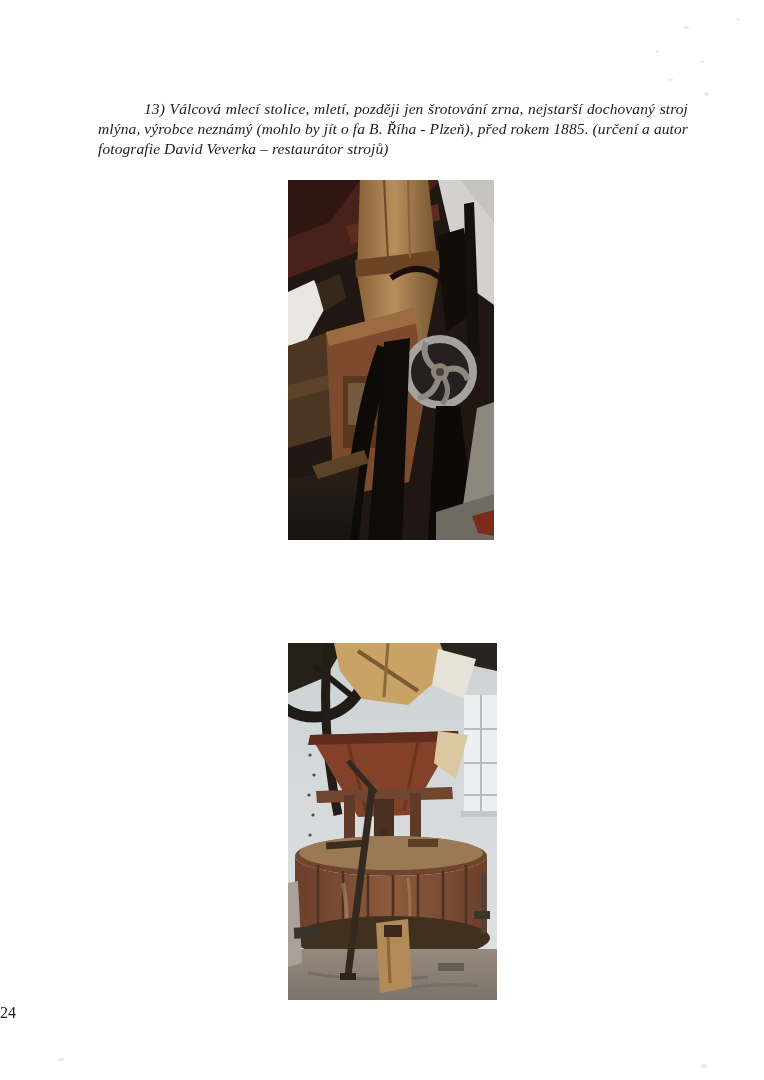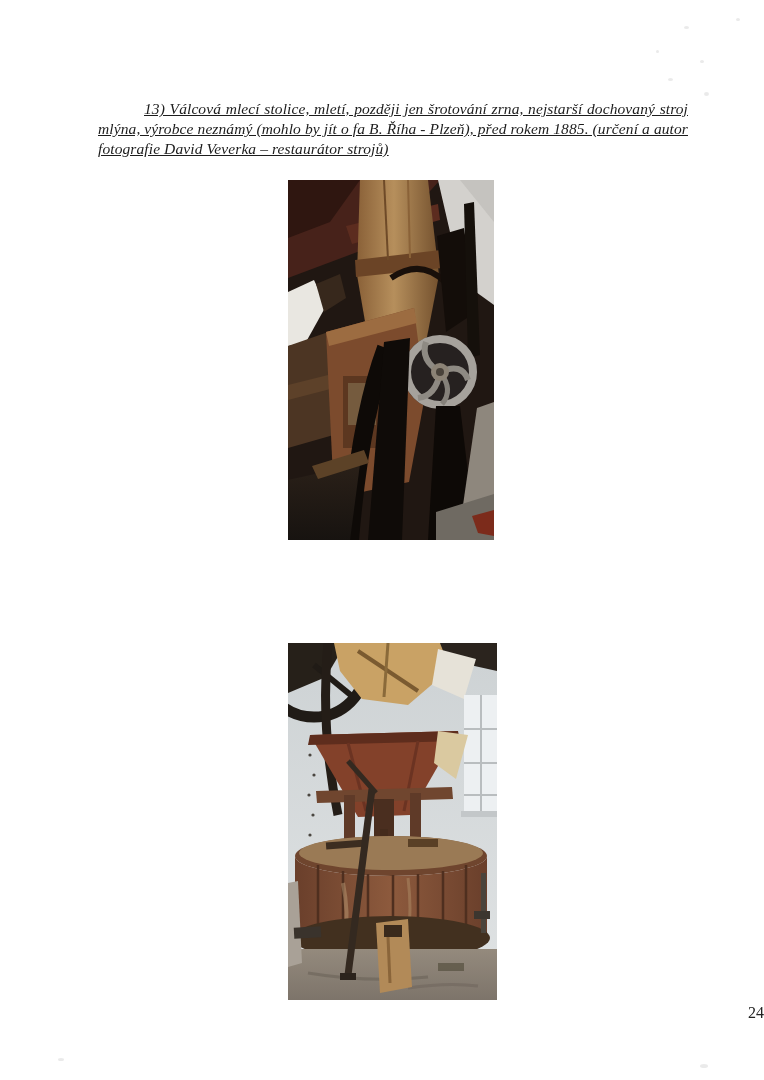--- a/index.html
+++ b/index.html
@@ -18,38 +18,37 @@
     left: 98px;
     width: 590px;
     margin: 0;
     font-style: italic;
     font-size: 15.5px;
     line-height: 20px;
     color: #1c1c1c;
     text-align: justify;
     text-indent: 46px;
     letter-spacing: 0.1px;
-    text-decoration: underline;
   }
   .caption-13 { top: 99px; }
   .caption-14 { top: 571px; }
   .photo {
     position: absolute;
     margin: 0;
     overflow: hidden;
   }
   .photo svg { display: block; width: 100%; height: 100%; }
   .photo-13 { left: 288px; top: 180px; width: 206px; height: 360px; }
   .photo-14 { left: 288px; top: 643px; width: 209px; height: 357px; }
   .page-number {
     position: absolute;
     top: 1004px;
     left: 0;
     width: 100%;
-    text-align: right;
+    text-align: left;
     font-size: 16px;
     color: #222;
   }
   .smudge {
     position: absolute;
     border-radius: 50%;
     background: #d9d9d9;
     opacity: 0.55;
   }
 </style>

